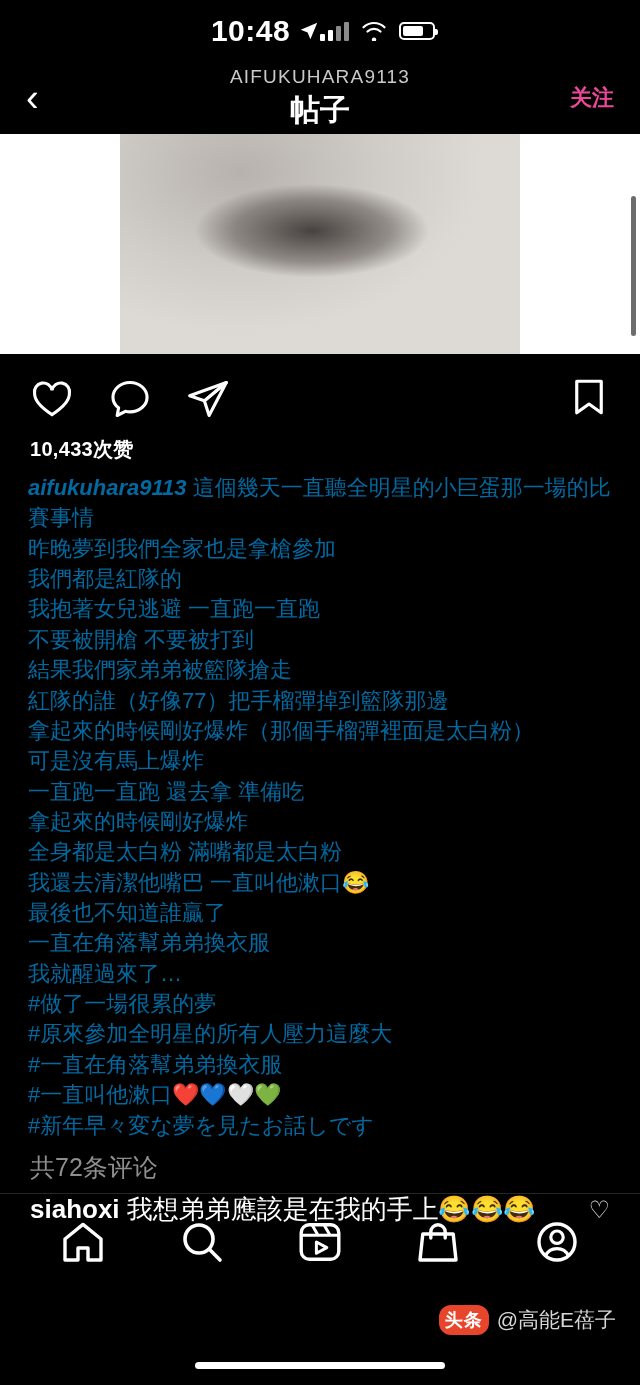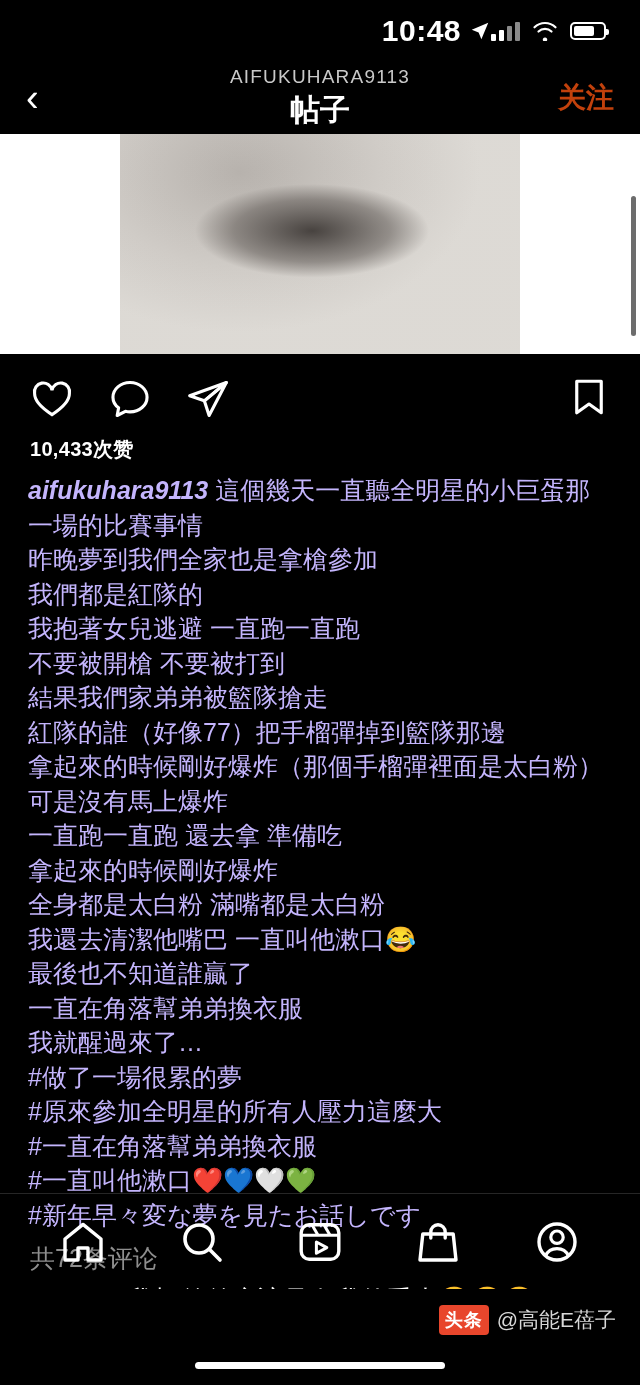--- a/index.html
+++ b/index.html
@@ -16,21 +16,21 @@
     height: 1385px;
     background: #000;
     color: #fff;
   }
 
   
   .statusbar {
     height: 62px;
     display: flex;
     align-items: center;
-    justify-content: flex-end;
+    justify-content: center;
     padding: 0 34px 0 40px;
   }
   .status-left {
     display: flex;
     align-items: center;
     gap: 8px;
     font-size: 30px;
     font-weight: 600;
     letter-spacing: 0.5px;
   }
@@ -94,22 +94,22 @@
     color: #c9c9c9;
     letter-spacing: 1.2px;
   }
   .nav-title {
     font-size: 30px;
     font-weight: 700;
     margin-top: 2px;
   }
   .nav-follow {
     margin-left: auto;
-    color: #c2410c;
-    font-size: 28px;
+    color: #ec4899;
+    font-size: 22px;
     font-weight: 600;
     z-index: 2;
   }
 
   
   .media-wrap {
     position: relative;
     height: 220px;
     background: #fff;
     overflow: hidden;
@@ -146,23 +146,23 @@
 
   
   .likes {
     font-size: 20px;
     font-weight: 700;
     padding: 10px 30px 4px 30px;
     letter-spacing: 0.3px;
   }
   .caption {
     padding: 6px 28px 0 28px;
-    font-size: 25px;
+    font-size: 22px;
     line-height: 1.38;
-    color: #c4b5fd;
+    color: #0369a1;
     word-break: break-word;
   }
   .caption .user {
     font-weight: 700;
     font-style: italic;
   }
   .caption .line { display: block; }
   .comments-count {
     padding: 10px 30px 2px 30px;
     font-size: 25px;
@@ -208,21 +208,21 @@
     gap: 8px;
     font-size: 21px;
     color: #d8d8d8;
   }
   .watermark .logo {
     background: #e8462c;
     color: #fff;
     font-size: 18px;
     font-weight: 700;
     padding: 3px 6px;
-    border-radius: 4px;
+    border-radius: 12px;
     letter-spacing: 1px;
   }
   .home-indicator {
     position: absolute;
     left: 50%;
     transform: translateX(-50%);
     bottom: 16px;
     width: 250px;
     height: 7px;
     border-radius: 4px;

